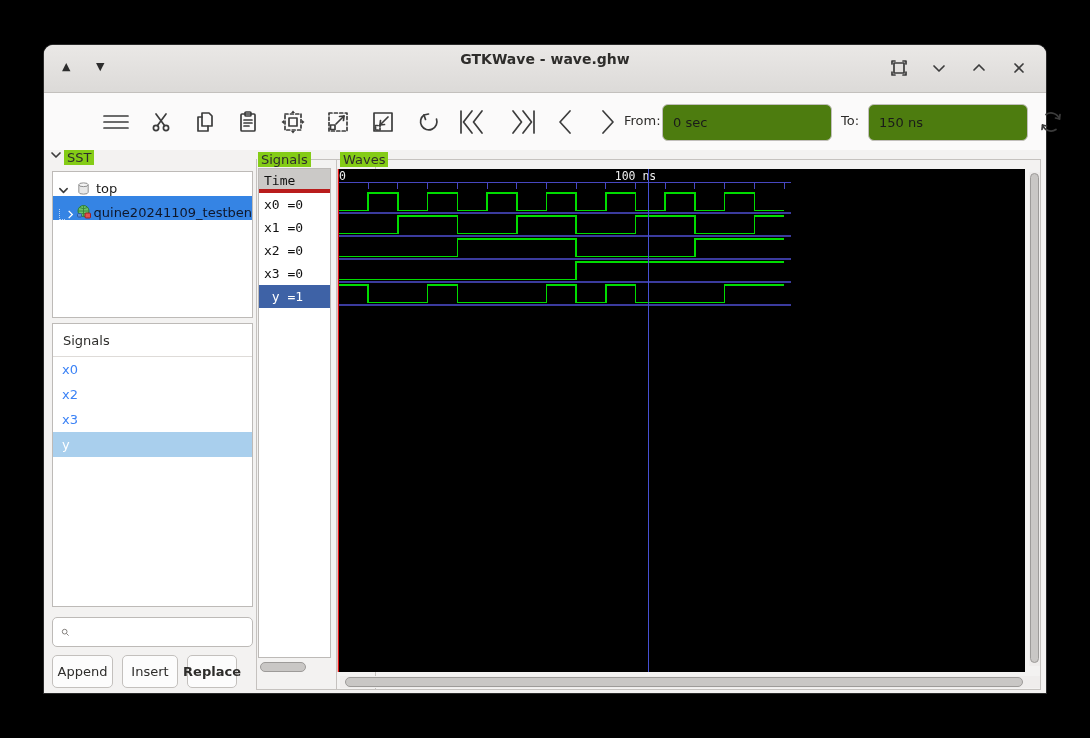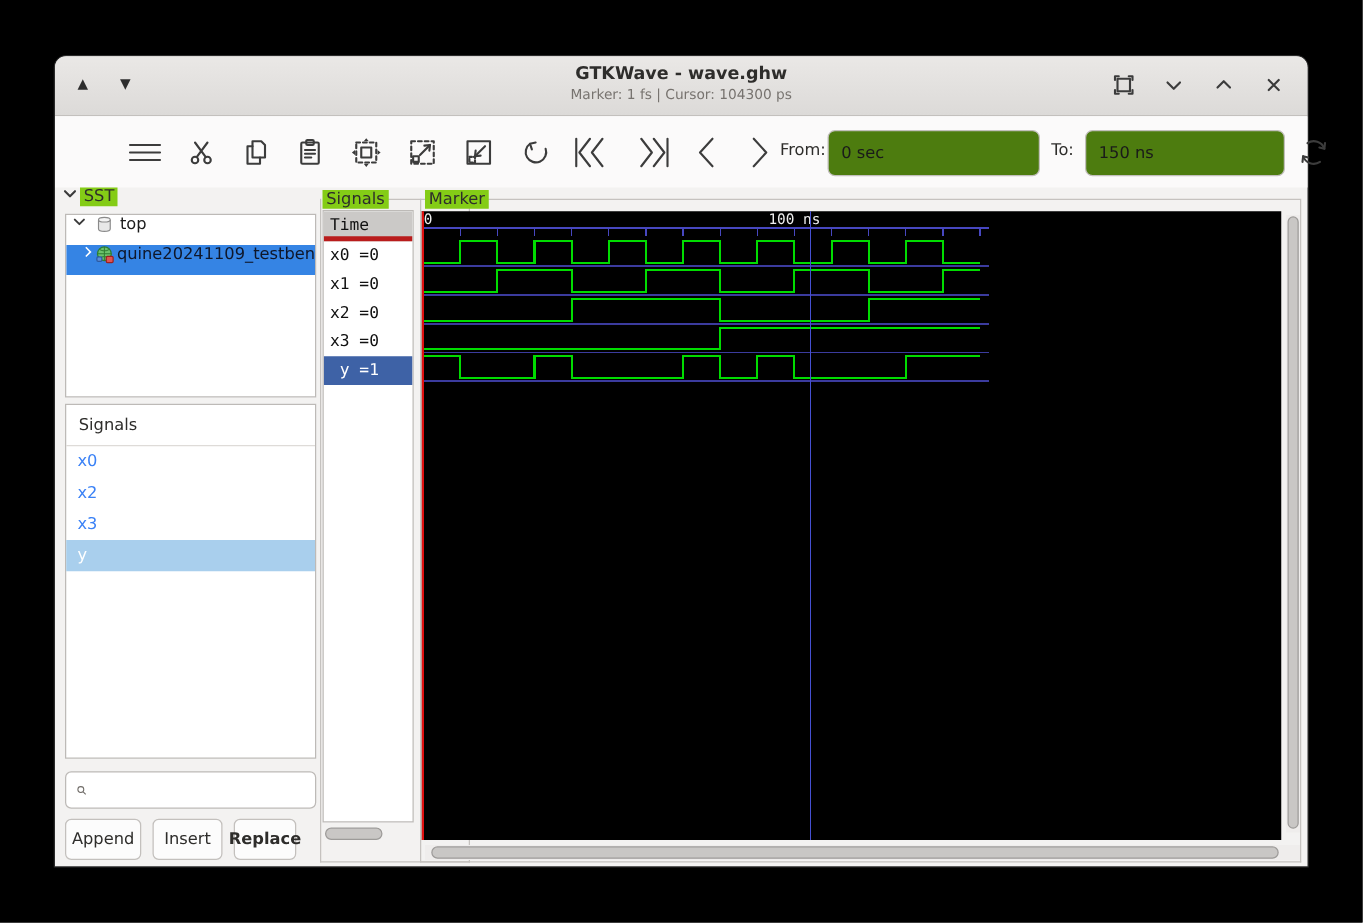--- a/index.html
+++ b/index.html
@@ -23,21 +23,21 @@
     align-items:center; justify-content:center; border-radius:5px; }
   .tlabel { position:absolute; top:20px; font-size:13px; color:#2e2d2b; }
   .entry { position:absolute; top:11px; height:37px; background:#4d7c0f;
     border:1px solid #c2bfbc; border-radius:6px; font-size:13px; color:#1a1a1a;
     padding:0 10px; font-family:"DejaVu Sans","Liberation Sans",sans-serif; outline:none; }
   
   #sst-label { position:absolute; left:8px; top:105px; font-size:13px; color:#2e2d2b; }
   #sst-chevron { position:absolute; left:6px; top:104px; }
   #tree-box { position:absolute; left:8px; top:126px; width:201px; height:147px;
     background:#fff; border:1px solid #bdbab7; overflow:hidden; }
-  .tree-row { height:24px; display:flex; align-items:flex-start; font-size:13px; color:#1b1b1b; white-space:nowrap; }
+  .tree-row { height:24px; display:flex; align-items:flex-end; font-size:13px; color:#1b1b1b; white-space:nowrap; }
   .tree-row.sel { background:#3584e4; color:#0f172a; }
   .tw { display:inline-flex; align-items:center; justify-content:center; }
   #list-box { position:absolute; left:8px; top:278px; width:201px; height:284px;
     background:#fff; border:1px solid #bdbab7; }
   #list-header { height:33px; line-height:33px; padding-left:10px; font-size:13px;
     color:#2e2d2b; border-bottom:1px solid #dedbd8; }
   .list-row { height:25px; line-height:25px; padding-left:9px; font-size:13px; color:#3b82f6; }
   .list-row.sel { background:#a9cfed; color:#fff; }
   #search { position:absolute; left:8px; top:572px; width:201px; height:30px;
     background:#fff; border:1px solid #bdbab7; border-radius:5px; display:flex; align-items:center; padding-left:8px; }
@@ -70,21 +70,20 @@
 </head>
 <body>
 
 <div id="win">
 
   <div id="titlebar">
     <span class="tb-arrow" style="left:18px;">▲</span>
     <span class="tb-arrow" style="left:52px;">▼</span>
     <div id="titles">
       <div id="title">GTKWave - wave.ghw</div>
-      <div id="subtitle">Marker: 1 fs  |  Cursor: 104300 ps</div>
     </div>
     <div id="winbtns">
       <span class="winbtn">
         <svg width="18" height="18" viewBox="0 0 18 18">
           <rect x="4" y="4" width="10" height="10" class="icon-stroke" stroke-width="1.5"></rect>
           <path d="M2 5 V2 H5 M13 2 H16 V5 M16 13 V16 H13 M5 16 H2 V13" class="icon-stroke" stroke-width="1.5"></path>
         </svg>
         </span>
       <span class="winbtn">
         <svg width="16" height="16" viewBox="0 0 16 16">
@@ -266,21 +265,21 @@
     <div id="sig-rows">
         <div class="sig-row">x0 =0</div>
         <div class="sig-row">x1 =0</div>
         <div class="sig-row">x2 =0</div>
         <div class="sig-row">x3 =0</div>
         <div class="sig-row sel"> y =1</div>
       </div>
   </div>
   <div class="sb-thumb" style="left:216px; top:617px; width:46px; height:10px;"></div>
 
-  <span class="frame-label" style="left:296px; top:107px;">Marker</span>
+  <span class="frame-label" style="left:296px; top:107px;">Waves</span>
   <div class="frame-line" style="left:339px; top:114px; width:657px;"></div>
   <div id="waves-frame"></div>
   <div id="wave-canvas">
     <svg id="wave-svg" width="688" height="503" viewBox="0 0 688 503" shape-rendering="crispEdges">
         <line x1="0.5" y1="13.5" x2="454.00000000000006" y2="13.5" stroke="#4747c0" stroke-width="1.5"></line>
         <line x1="1.5" y1="14" x2="1.5" y2="20" stroke="#4747c0" stroke-width="1"></line>
         <line x1="31.200000000000003" y1="14" x2="31.200000000000003" y2="20" stroke="#4747c0" stroke-width="1"></line>
         <line x1="60.900000000000006" y1="14" x2="60.900000000000006" y2="20" stroke="#4747c0" stroke-width="1"></line>
         <line x1="90.60000000000001" y1="14" x2="90.60000000000001" y2="20" stroke="#4747c0" stroke-width="1"></line>
         <line x1="120.30000000000001" y1="14" x2="120.30000000000001" y2="20" stroke="#4747c0" stroke-width="1"></line>

